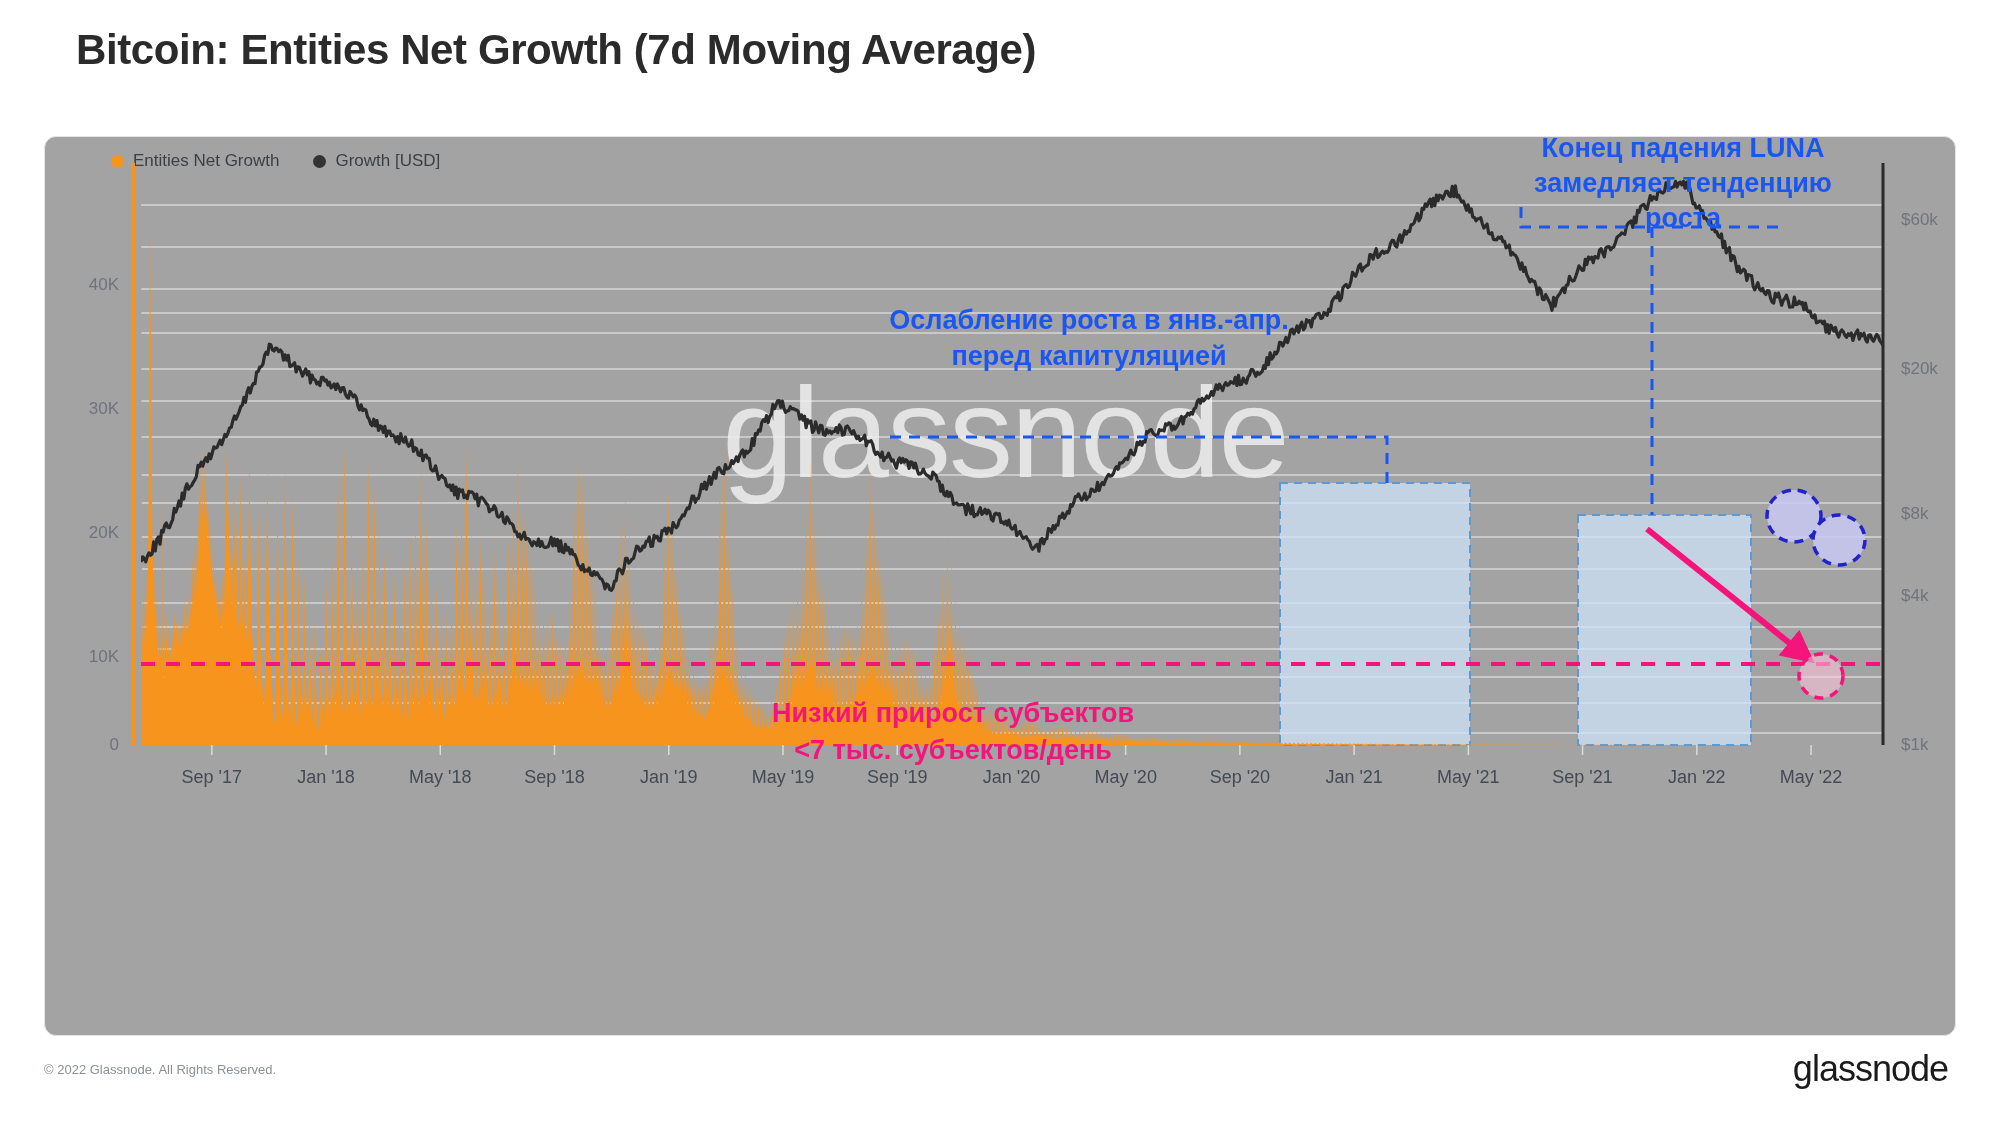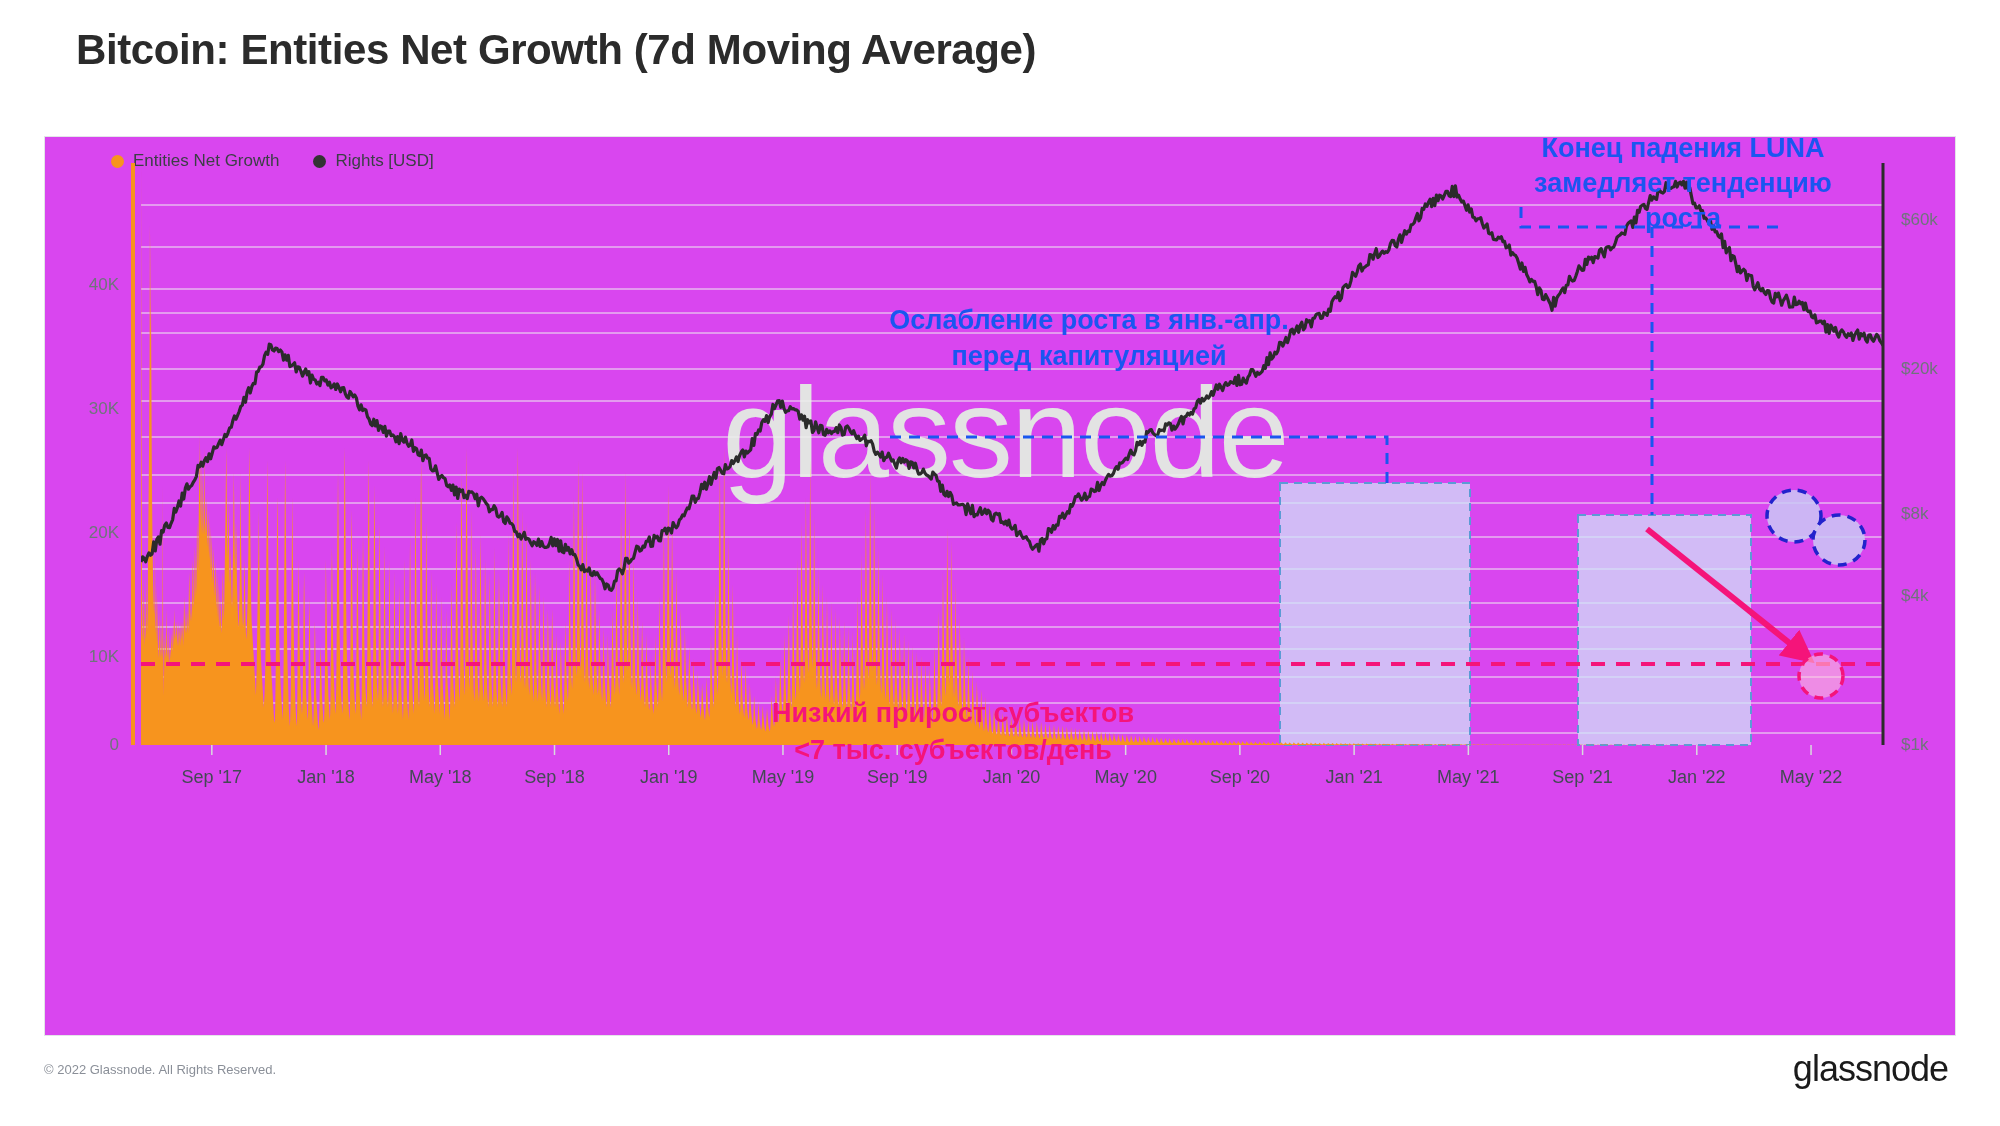--- a/index.html
+++ b/index.html
@@ -13,22 +13,22 @@
 
   .title{
     position:absolute;left:44px;top:26px;
     font-size:42px;font-weight:700;color:#2b2b2b;
     letter-spacing:-0.4px;white-space:nowrap;margin-left:32px;
   }
 
   .card{
     position:absolute;left:44px;top:136px;
     width:1912px;height:900px;
-    border:1px solid #e3e5e8;border-radius:0;
-    background:#d946ef;box-sizing:border-box;
+    border:1px solid #e3e5e8;border-radius:12px;
+    background:#a3a3a3;box-sizing:border-box;
   }
 
   .legend{
     position:absolute;left:66px;top:14px;
     display:flex;align-items:center;gap:34px;
   }
   .legend-item{display:flex;align-items:center;gap:9px;}
   .dot{width:13px;height:13px;border-radius:50%;display:inline-block;}
   .legend-label{font-size:17px;color:#3b3f45;}
 
@@ -70,21 +70,21 @@
 
   <div class="card">
 
     <div class="legend">
       <div class="legend-item">
         <span class="dot" style="background:#f7941e;"></span>
         <span class="legend-label">Entities Net Growth</span>
       </div>
       <div class="legend-item">
         <span class="dot" style="background:#333333;"></span>
-        <span class="legend-label">Rights [USD]</span>
+        <span class="legend-label">Growth [USD]</span>
       </div>
     </div>
 
     <svg class="plot" viewBox="0 0 1912 898" preserveAspectRatio="none">
       <defs>
         <clipPath id="plotclip">
             <rect x="96" y="26" width="1742" height="582"></rect>
           </clipPath>
         <marker id="pinkarrow" viewBox="0 0 10 10" refX="7" refY="5" markerWidth="5.5" markerHeight="5.5" orient="auto-start-reverse">
           <path d="M 0 0 L 10 5 L 0 10 z" fill="#f5147a"></path>

